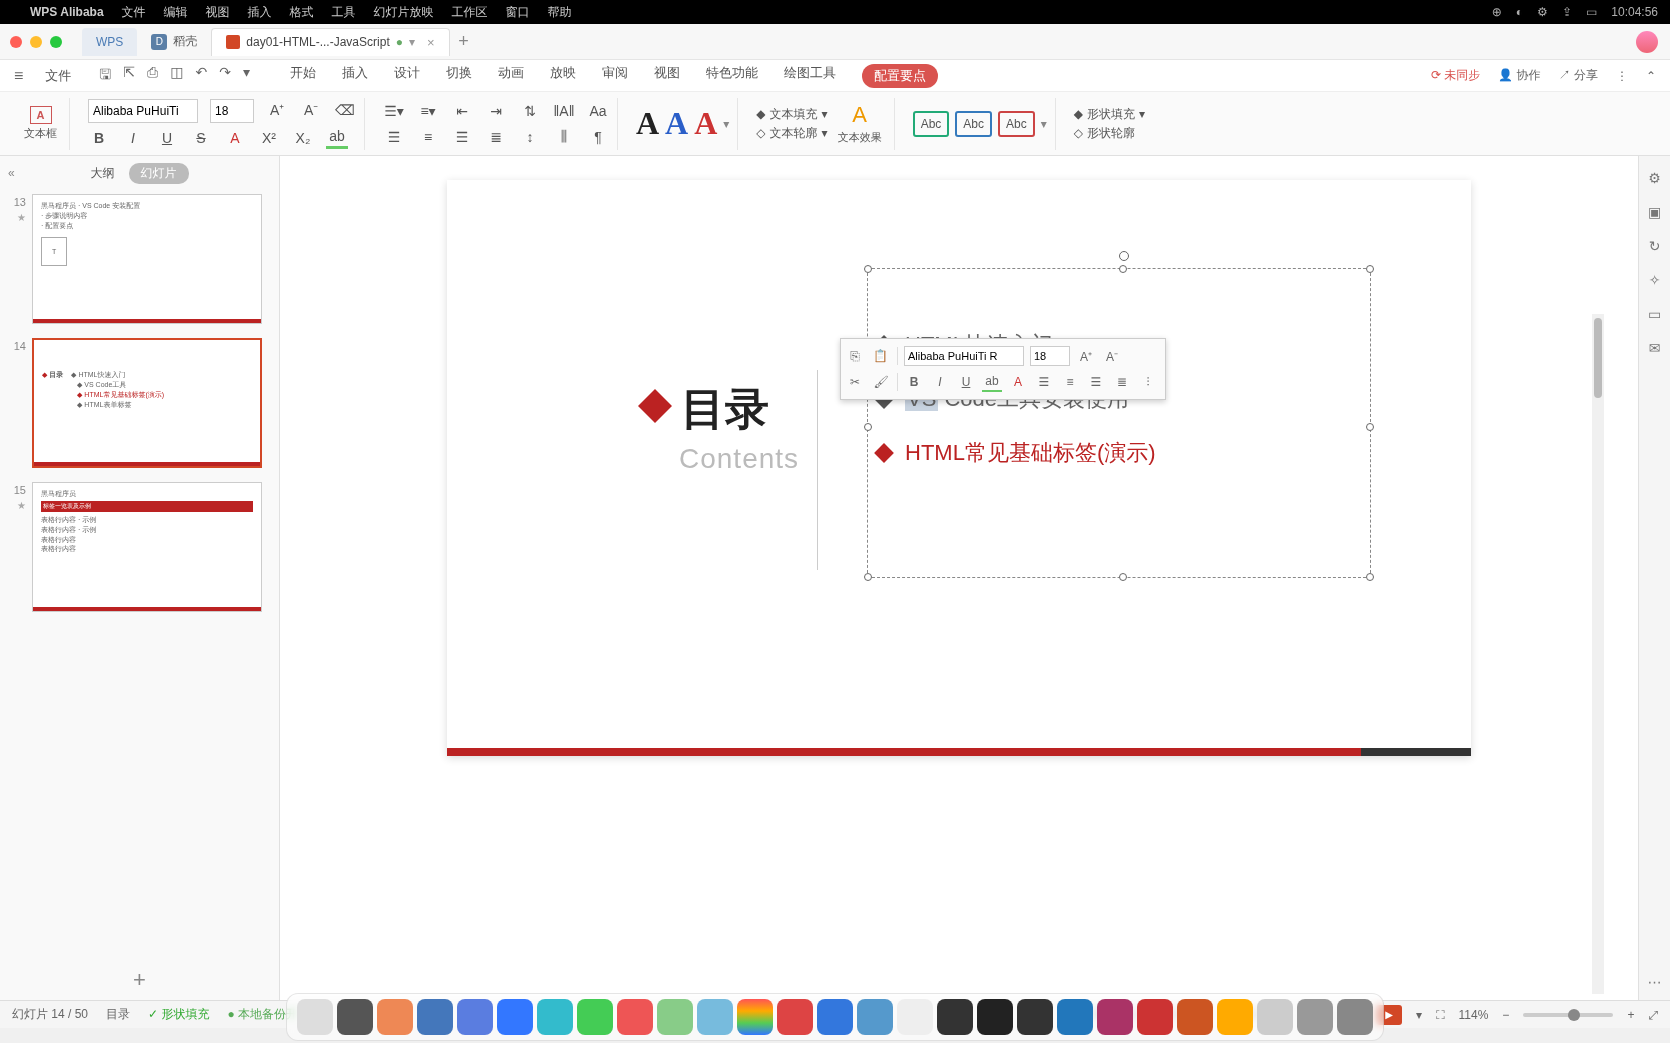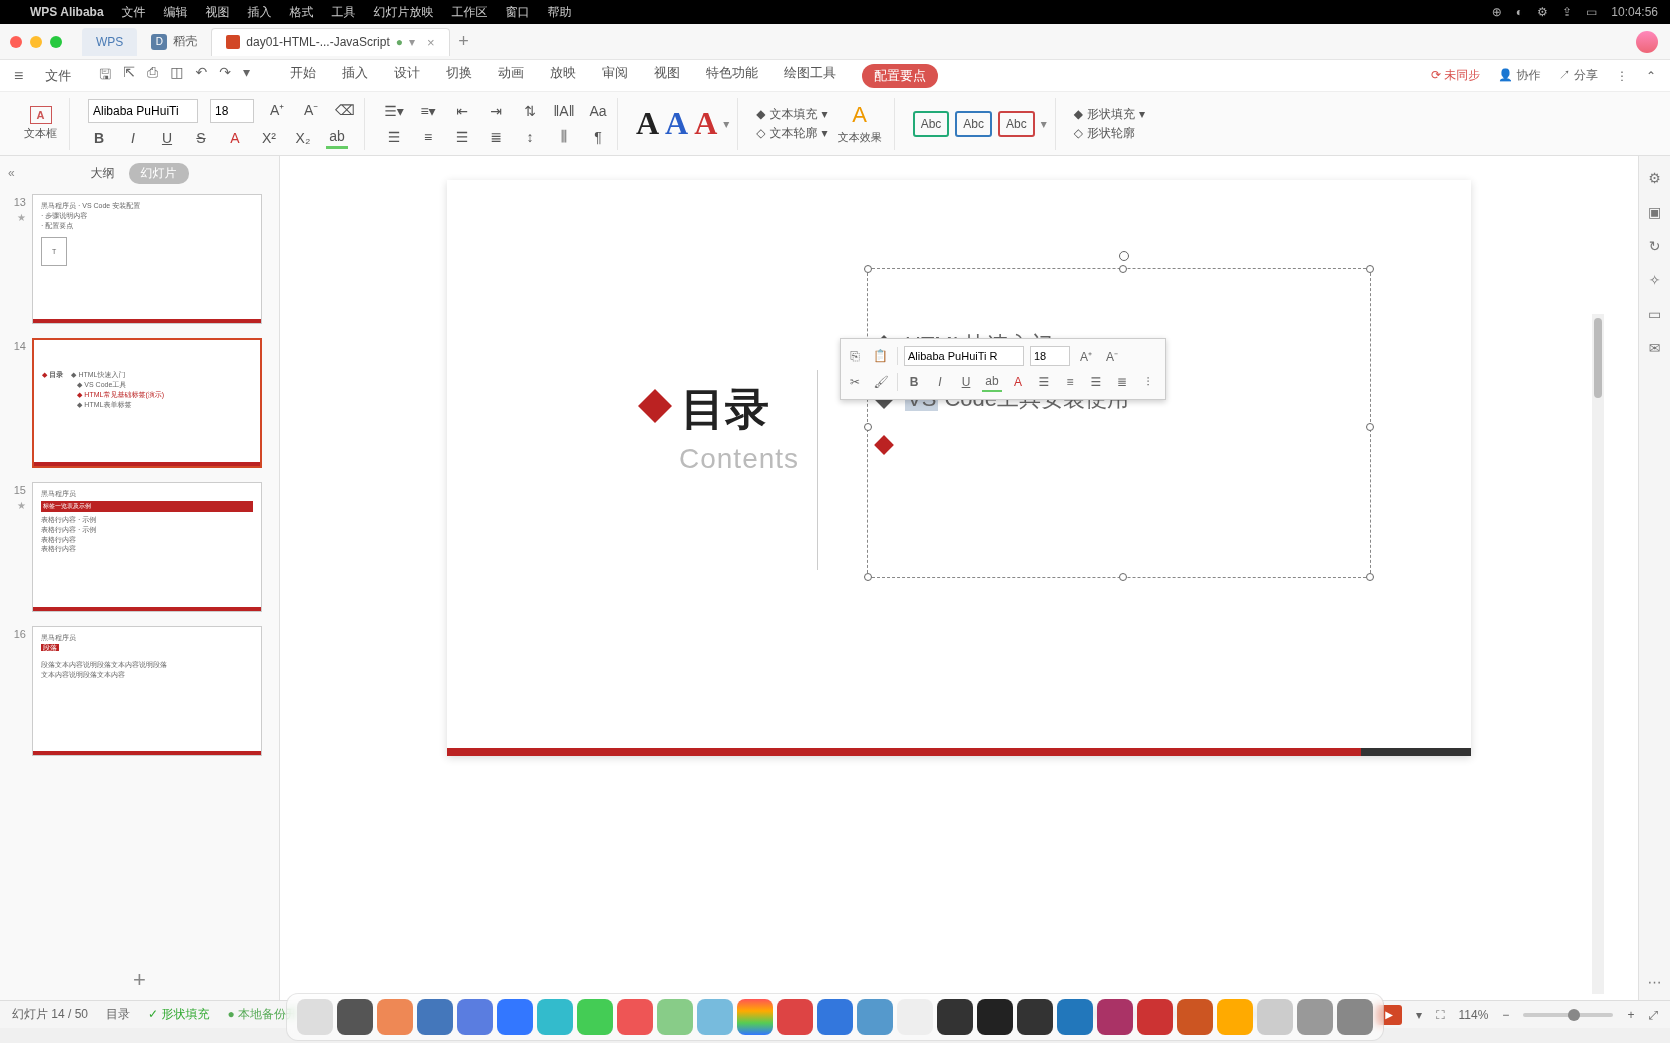--- a/index.html
+++ b/index.html
@@ -318,27 +318,20 @@
             <div class="redbar"></div>
           </div>
         </div>
         <div class="thumb-item">
           <div class="thumb-num"><span>15</span><div class="star-icon">★</div></div>
           <div class="thumb">
             <div class="thumb-content">黑马程序员<br><div style="background:#b22;color:#fff;padding:1px 2px;margin-top:2px;font-size:6px">标签一览表及示例</div><div style="margin-top:3px;line-height:1.4">表格行内容 · 示例<br>表格行内容 · 示例<br>表格行内容<br>表格行内容</div></div>
             <div class="redbar"></div>
           </div>
         </div>
-        <div class="thumb-item">
-          <div class="thumb-num"><span>16</span></div>
-          <div class="thumb">
-            <div class="thumb-content">黑马程序员<br><span style="background:#b22;color:#fff;padding:0 2px">段落</span><br><br>段落文本内容说明段落文本内容说明段落<br>文本内容说明段落文本内容</div>
-            <div class="redbar"></div>
-          </div>
-        </div>
       </div>
       <div class="add-slide">+</div>
     </div>
 
     <div class="canvas-area">
       <div class="slide-canvas">
         <div class="slide-title">
           <span class="cube"></span><h1>目录</h1>
           <div class="sub">Contents</div>
         </div>
@@ -347,20 +340,21 @@
           <li>
               <span class="dia"></span>
               <span>HTML快速入门</span>
             </li>
           <li>
               <span class="dia"></span>
               <span><span class="sel">VS</span> Code工具安装使用</span>
             </li>
           <li class="highlight">
               <span class="dia"></span>
+              <span>HTML常见基础标签(演示)</span>
             </li>
         </ul>
 
         <div class="selection-box">
           <div class="sel-rotate"></div>
           <div class="sel-handle" style="top:-4px;left:-4px"></div>
           <div class="sel-handle" style="top:-4px;left:50%"></div>
           <div class="sel-handle" style="top:-4px;right:-4px"></div>
           <div class="sel-handle" style="top:50%;left:-4px"></div>
           <div class="sel-handle" style="top:50%;right:-4px"></div>

